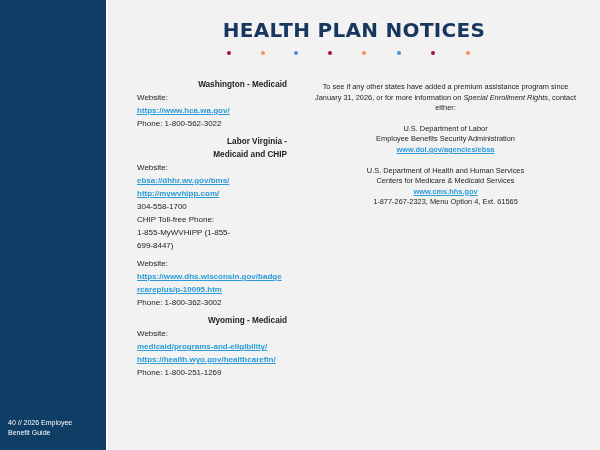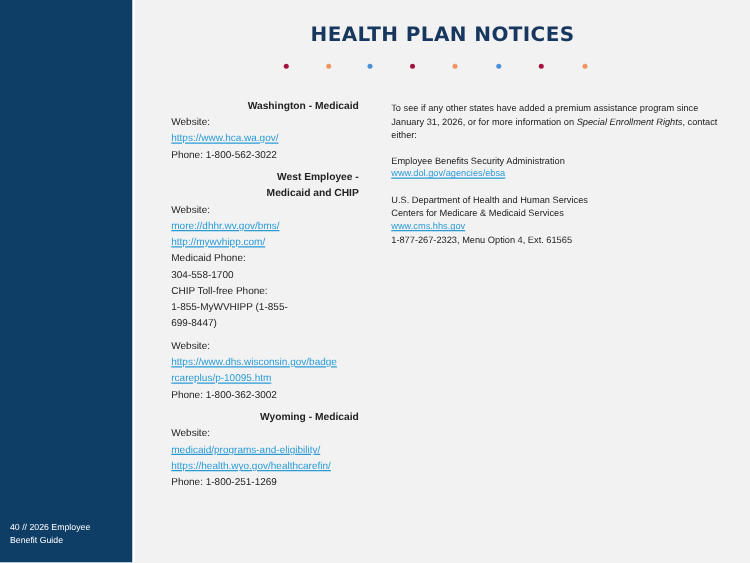--- a/index.html
+++ b/index.html
@@ -2,30 +2,30 @@
 <html><head>
 <meta charset="utf-8">
 <style>
   html, body { margin:0; padding:0; }
   body { width:600px; height:450px; background:#f2f2f2; position:relative; overflow:hidden;
          font-family:"Liberation Sans", sans-serif; color:#222; }
   .sidebar { position:absolute; left:0; top:0; width:106px; height:450px; background:#0e3d66; }
   .sidebar-edge { position:absolute; left:106px; top:0; width:2px; height:450px; background:#ffffff; }
   .footer { position:absolute; left:8px; top:418px; color:#fff; font-size:7px; line-height:10px; width:90px; }
   .title { position:absolute; left:108px; width:492px; top:18px; text-align:center;
-           font-family:"DejaVu Sans", sans-serif; font-weight:bold; font-size:16px; color:#17375e; letter-spacing:0.3px; }
+           font-family:"DejaVu Sans", sans-serif; font-weight:bold; font-size:20px; color:#17375e; letter-spacing:0.3px; }
   .dots { position:absolute; top:51px; left:0; width:600px; height:6px; }
   .dot { position:absolute; width:4px; height:4px; border-radius:50%; }
   .col-left { position:absolute; left:137px; top:78px; width:150px; font-size:8px; line-height:13px; }
   .col-right { position:absolute; left:313px; top:82px; width:265px; font-size:7.4px; line-height:10.6px; }
   .state { margin-bottom:5px; }
   .state-title { font-weight:bold; font-size:8.2px; line-height:13px;text-align:right; }
-  .link { color:#2a9bd7; text-decoration:underline; display:block; word-break:break-all; }
+  .link { color:#2a9bd7; text-decoration:underline; display:block; word-break:break-all;font-weight:bold; }
   .line { display:block; }
-  .para { margin-bottom:10px; }
+  .para { margin-bottom:10px;text-align:center; }
   .para em { font-style:italic; }
 </style>
 </head>
 <body>
 
 <div class="sidebar"></div>
 <div class="sidebar-edge"></div>
 <div class="footer">
   <span class="line">40  // 2026 Employee</span>
   <span class="line">Benefit Guide</span>
@@ -44,26 +44,25 @@
   </div>
 
 <div class="col-left">
   <div class="state">
     <div class="state-title">Washington - Medicaid</div>
     <span class="line">Website:</span>
     <a class="link">https://www.hca.wa.gov/</a>
     <span class="line">Phone: 1-800-562-3022</span>
   </div>
   <div class="state">
-    <div class="state-title">West Employee -</div>
+    <div class="state-title">Labor Virginia -</div>
     <div class="state-title">Medicaid and CHIP</div>
     <span class="line">Website:</span>
-    <a class="link">more://dhhr.wv.gov/bms/</a>
+    <a class="link">ebsa://dhhr.wv.gov/bms/</a>
     <a class="link">http://mywvhipp.com/</a>
-    <span class="line">Medicaid Phone:</span>
     <span class="line">304-558-1700</span>
     <span class="line">CHIP Toll-free Phone:</span>
     <span class="line">1-855-MyWVHIPP (1-855-</span>
     <span class="line">699-8447)</span>
   </div>
   <div class="state">
     <span class="line">Website:</span>
     <a class="link">https://www.dhs.wisconsin.gov/badge</a>
     <a class="link">rcareplus/p-10095.htm</a>
     <span class="line">Phone: 1-800-362-3002</span>
@@ -75,20 +74,21 @@
     <a class="link">https://health.wyo.gov/healthcarefin/</a>
     <span class="line">Phone: 1-800-251-1269</span>
   </div>
 </div>
 
 <div class="col-right">
   <div class="para">
     <span>To see if any other states have added a premium assistance program since January 31, 2026, or for more information on </span><em>Special Enrollment Rights</em><span>, contact either:</span>
   </div>
   <div class="para">
+    <span class="line">U.S. Department of Labor</span>
     <span class="line">Employee Benefits Security Administration</span>
     <a class="link">www.dol.gov/agencies/ebsa</a>
   </div>
   <div class="para">
     <span class="line">U.S. Department of Health and Human Services</span>
     <span class="line">Centers for Medicare &amp; Medicaid Services</span>
     <a class="link">www.cms.hhs.gov</a>
     <span class="line">1-877-267-2323, Menu Option 4, Ext. 61565</span>
   </div>
 </div>

